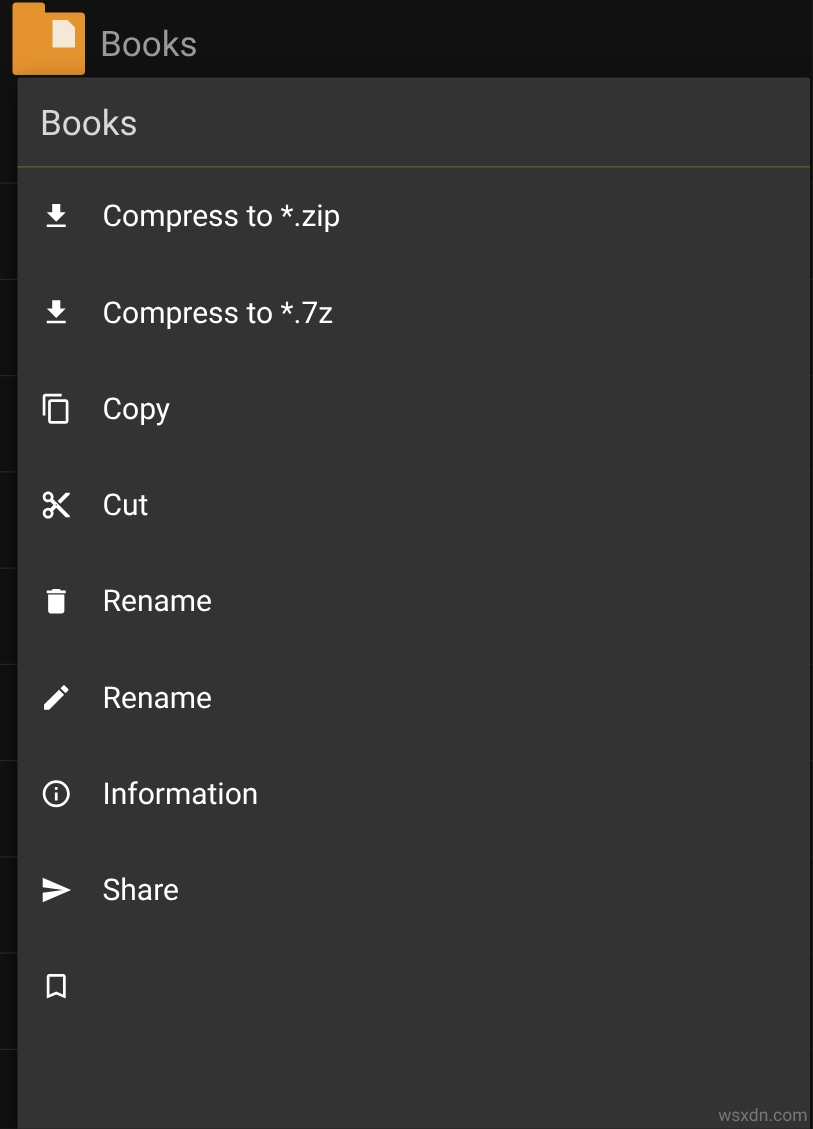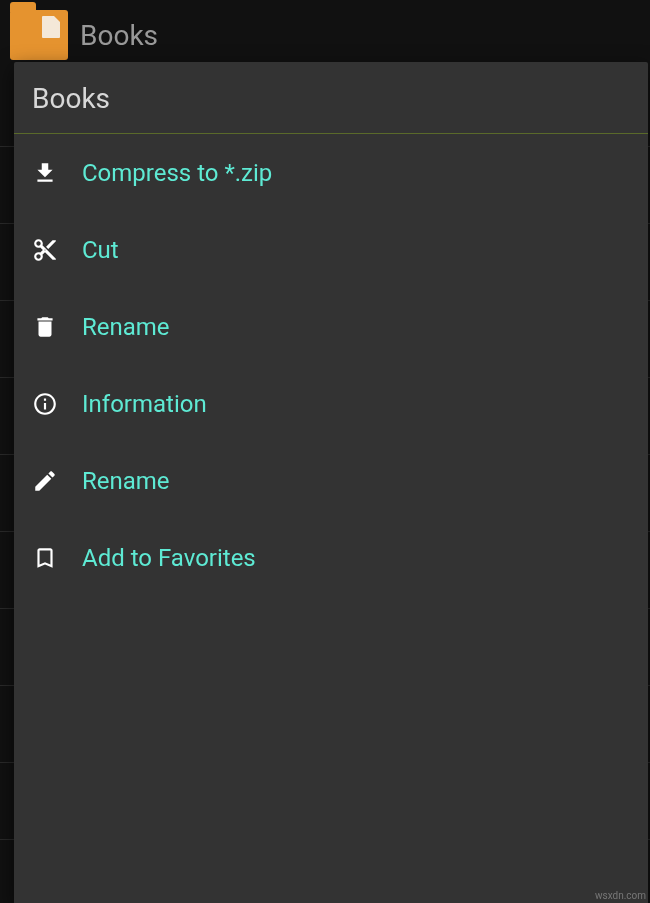--- a/index.html
+++ b/index.html
@@ -116,28 +116,28 @@
     }
     .menu-icon {
       width: 42px;
       display: flex;
       align-items: center;
       justify-content: flex-start;
     }
     .menu-icon svg { fill: #ffffff; }
     .menu-label {
       font-size: 24px;
-      color: #5eead4;
+      color: #ffffff;
       font-weight: 400;
       padding-left: 8px;
     }
     .watermark {
       position: absolute;
       bottom: 2px; right: 4px;
-      font-size: 10px;
+      font-size: 14px;
       color: #777;
       z-index: 20;
     }
   </style>
 </head>
 <body>
 
 <div class="bg-header">
   <div class="folder-icon">
     <div class="folder-doc"></div>
@@ -184,22 +184,38 @@
 
   <div class="menu-item">
     <span class="menu-icon">
       <svg width="26" height="26" viewBox="0 0 24 24">
           <path d="M19 9h-4V3H9v6H5l7 7 7-7zM5 18v2h14v-2H5z"></path>
         </svg>
     </span>
     <span class="menu-label">Compress to *.zip</span>
   </div>
 
-
-
+  <div class="menu-item">
+    <span class="menu-icon">
+      <svg width="26" height="26" viewBox="0 0 24 24">
+          <path d="M19 9h-4V3H9v6H5l7 7 7-7zM5 18v2h14v-2H5z"></path>
+        </svg>
+    </span>
+    <span class="menu-label">Compress to *.7z</span>
+  </div>
+
+
+  <div class="menu-item">
+    <span class="menu-icon">
+      <svg width="26" height="26" viewBox="0 0 24 24">
+          <path d="M16 1H4c-1.1 0-2 .9-2 2v14h2V3h12V1zm3 4H8c-1.1 0-2 .9-2 2v14c0 1.1.9 2 2 2h11c1.1 0 2-.9 2-2V7c0-1.1-.9-2-2-2zm0 16H8V7h11v14z"></path>
+        </svg>
+    </span>
+    <span class="menu-label">Copy</span>
+  </div>
 
   <div class="menu-item">
     <span class="menu-icon">
       <svg width="26" height="26" viewBox="0 0 24 24">
           <path d="M9.64 7.64c.23-.5.36-1.05.36-1.64 0-2.21-1.79-4-4-4S2 3.79 2 6s1.79 4 4 4c.59 0 1.14-.13 1.64-.36L10 12l-2.36 2.36C7.14 14.13 6.59 14 6 14c-2.21 0-4 1.79-4 4s1.79 4 4 4 4-1.79 4-4c0-.59-.13-1.14-.36-1.64L12 14l7 7h3v-1L9.64 7.64zM6 8c-1.1 0-2-.9-2-2s.9-2 2-2 2 .9 2 2-.9 2-2 2zm0 12c-1.1 0-2-.9-2-2s.9-2 2-2 2 .9 2 2-.9 2-2 2zm6-7.5c-.28 0-.5-.22-.5-.5s.22-.5.5-.5.5.22.5.5-.22.5-.5.5zM19 3l-6 6 2 2 7-7V3z"></path>
         </svg>
     </span>
     <span class="menu-label">Cut</span>
   </div>
 
@@ -208,39 +224,46 @@
       <svg width="26" height="26" viewBox="0 0 24 24">
           <path d="M6 19c0 1.1.9 2 2 2h8c1.1 0 2-.9 2-2V7H6v12zM19 4h-3.5l-1-1h-5l-1 1H5v2h14V4z"></path>
         </svg>
     </span>
     <span class="menu-label">Rename</span>
   </div>
 
   <div class="menu-item">
     <span class="menu-icon">
       <svg width="26" height="26" viewBox="0 0 24 24">
+          <path d="M3 17.25V21h3.75L17.81 9.94l-3.75-3.75L3 17.25zM20.71 7.04c.39-.39.39-1.02 0-1.41l-2.34-2.34c-.39-.39-1.02-.39-1.41 0l-1.83 1.83 3.75 3.75 1.83-1.83z"></path>
+        </svg>
+    </span>
+    <span class="menu-label">Rename</span>
+  </div>
+
+  <div class="menu-item">
+    <span class="menu-icon">
+      <svg width="26" height="26" viewBox="0 0 24 24">
           <path d="M12 2C6.48 2 2 6.48 2 12s4.48 10 10 10 10-4.48 10-10S17.52 2 12 2zm0 18c-4.41 0-8-3.59-8-8s3.59-8 8-8 8 3.59 8 8-3.59 8-8 8zm-1-13h2v2h-2zm0 4h2v6h-2z"></path>
         </svg>
     </span>
     <span class="menu-label">Information</span>
   </div>
 
   <div class="menu-item">
     <span class="menu-icon">
       <svg width="26" height="26" viewBox="0 0 24 24">
-          <path d="M3 17.25V21h3.75L17.81 9.94l-3.75-3.75L3 17.25zM20.71 7.04c.39-.39.39-1.02 0-1.41l-2.34-2.34c-.39-.39-1.02-.39-1.41 0l-1.83 1.83 3.75 3.75 1.83-1.83z"></path>
-        </svg>
-    </span>
-    <span class="menu-label">Rename</span>
-  </div>
-
+          <path d="M2.01 21L23 12 2.01 3 2 10l15 2-15 2z"></path>
+        </svg>
+    </span>
+    <span class="menu-label">Share</span>
+  </div>
 
   <div class="menu-item">
     <span class="menu-icon">
       <svg width="26" height="26" viewBox="0 0 24 24">
           <path d="M17 3H7c-1.1 0-2 .9-2 2v16l7-3 7 3V5c0-1.1-.9-2-2-2zm0 15l-5-2.18L7 18V5h10v13z"></path>
         </svg>
     </span>
-    <span class="menu-label">Add to Favorites</span>
   </div>
 </div>
 
 <div class="watermark">wsxdn.com</div>
 
 </body></html>

